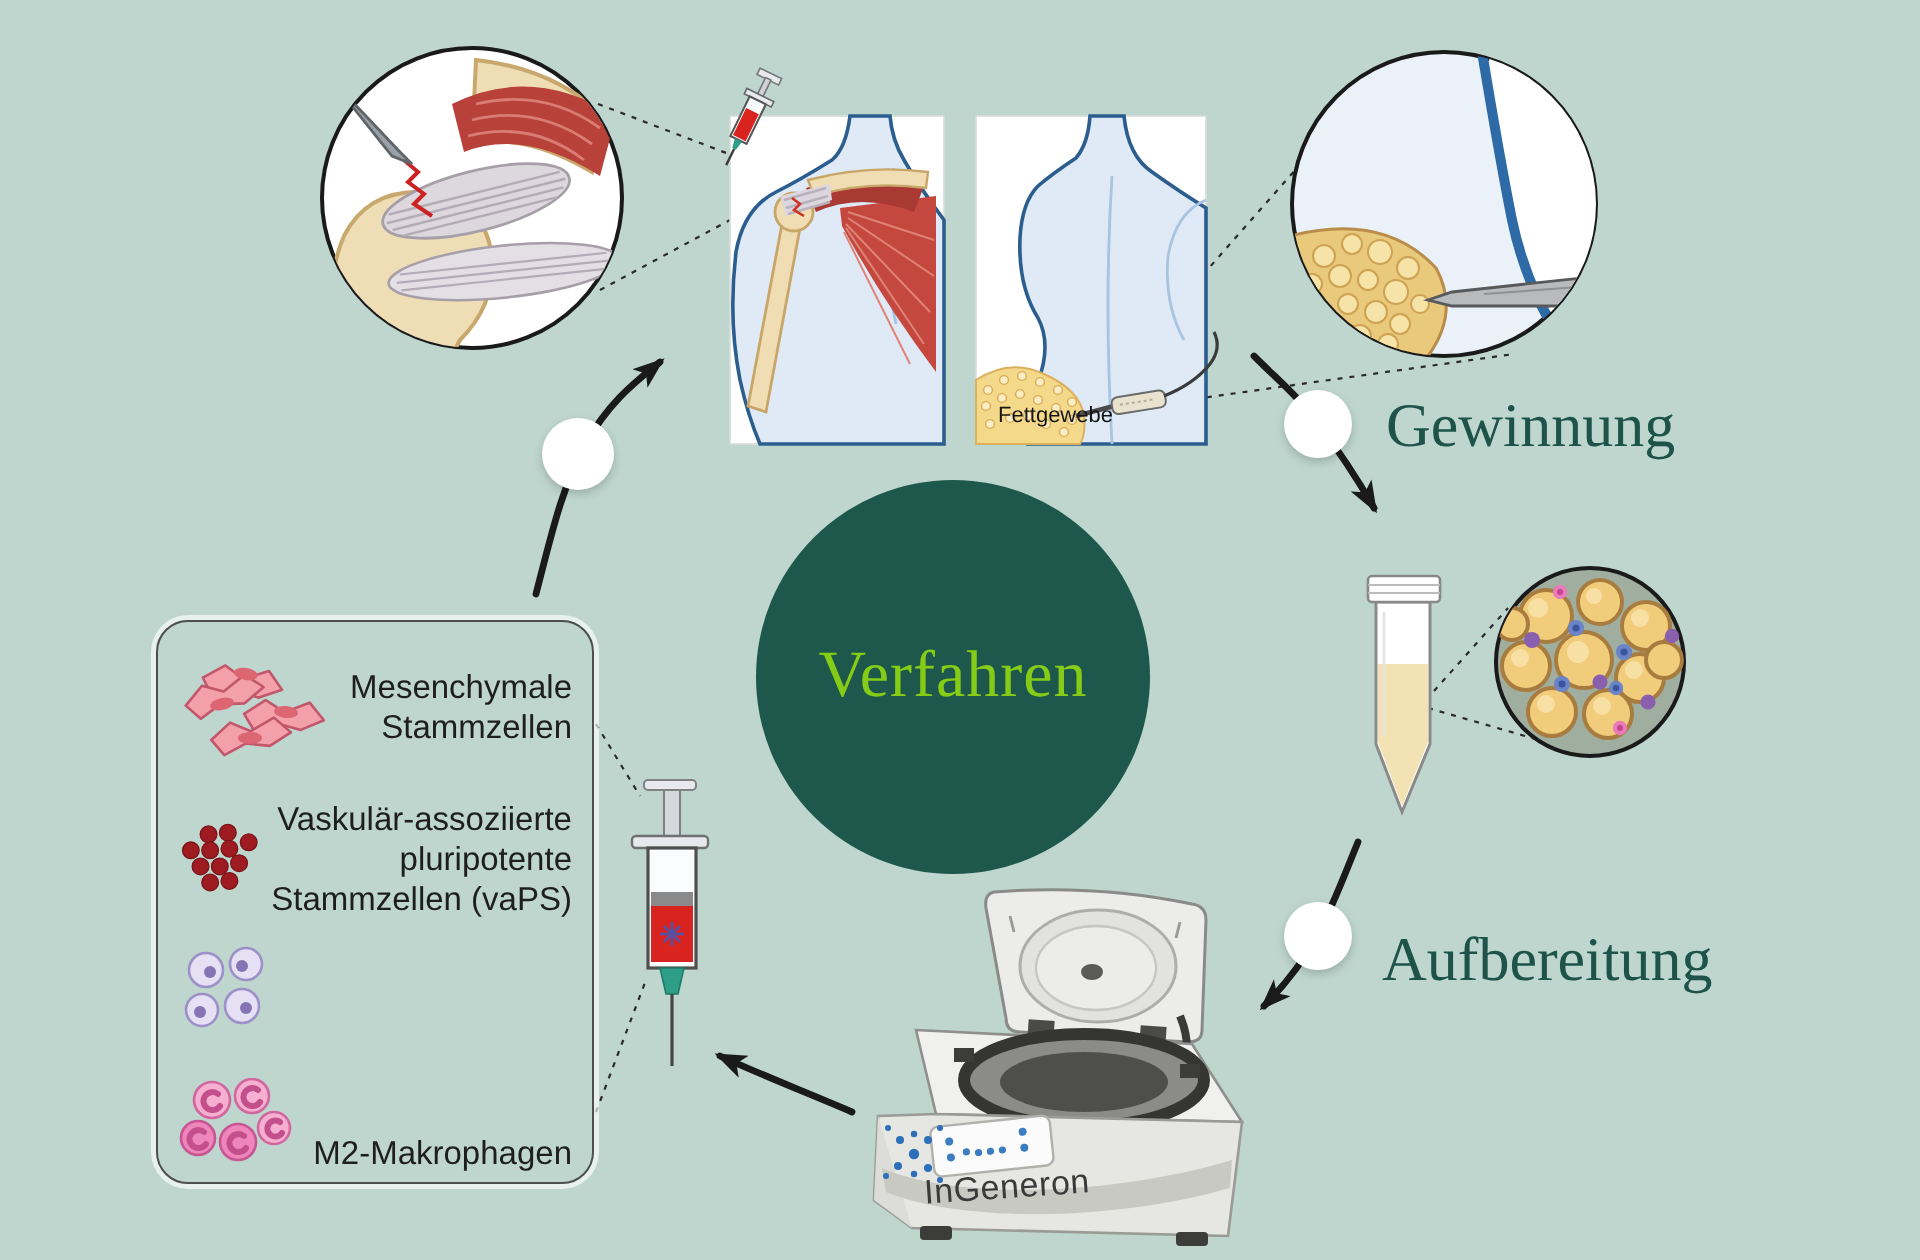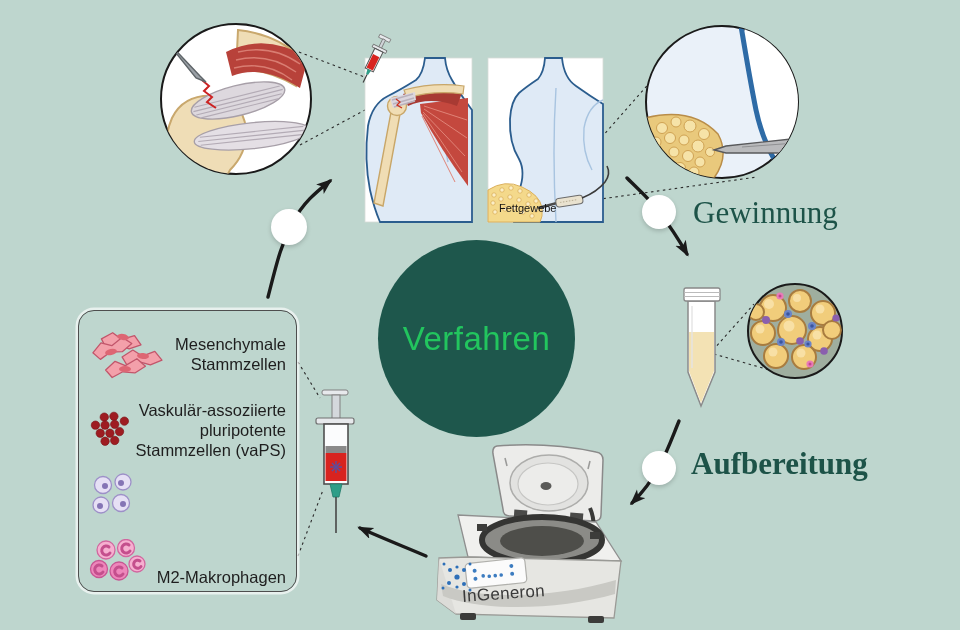--- a/index.html
+++ b/index.html
@@ -5,28 +5,28 @@
   html,body{margin:0;padding:0;}
   body{width:960px;height:630px;overflow:hidden;font-family:"Liberation Sans",sans-serif;}
   .stage{position:relative;width:960px;height:630px;background:#bed6ce;overflow:hidden;}
   .stage svg.art{position:absolute;left:0;top:0;z-index:1;}
   .abs{position:absolute;z-index:2;}
   .center-circle{
     left:378px;top:240px;width:197px;height:197px;border-radius:50%;
     background:#1e574c;display:flex;align-items:center;justify-content:center;
   }
   .center-circle span{
-    color:#22c55e;font-family:Liberation Sans, sans-serif;font-size:33px;letter-spacing:.5px;
+    color:#84cc16;font-family:Liberation Serif, serif;font-size:33px;letter-spacing:.5px;
   }
   .step-label{
     color:#1d5348;font-family:"Liberation Serif",serif;font-size:31px;white-space:nowrap;
   }
   .lbl-injektion{left:120px;top:208px;width:142px;text-align:right;}
   .lbl-gewinnung{left:693px;top:195px;}
-  .lbl-aufbereitung{left:691px;top:446px;font-weight:bold;}
+  .lbl-aufbereitung{left:691px;top:462px;}
   .fat-label{left:487px;top:202px;font-size:11px;color:#141414;z-index:3;margin-left:12px;}
   .brand-label{left:462px;top:584px;font-size:17px;color:#3a3a3a;transform:rotate(-4deg);letter-spacing:.3px;}
   .cell-box{
     left:78px;top:310px;width:219px;height:282px;border:1.5px solid #4e4e4e;border-radius:16px;
     box-shadow:0 0 0 2.5px rgba(255,255,255,.65);box-sizing:border-box;
   }
   .cell-row{position:absolute;left:10px;right:10px;display:flex;align-items:center;justify-content:space-between;}
   .cell-row .txt{text-align:right;font-size:16.5px;line-height:20px;color:#1e1e1e;}
   .cell-row .txt div{white-space:nowrap;}
   .row1{top:14px;height:58px;}

